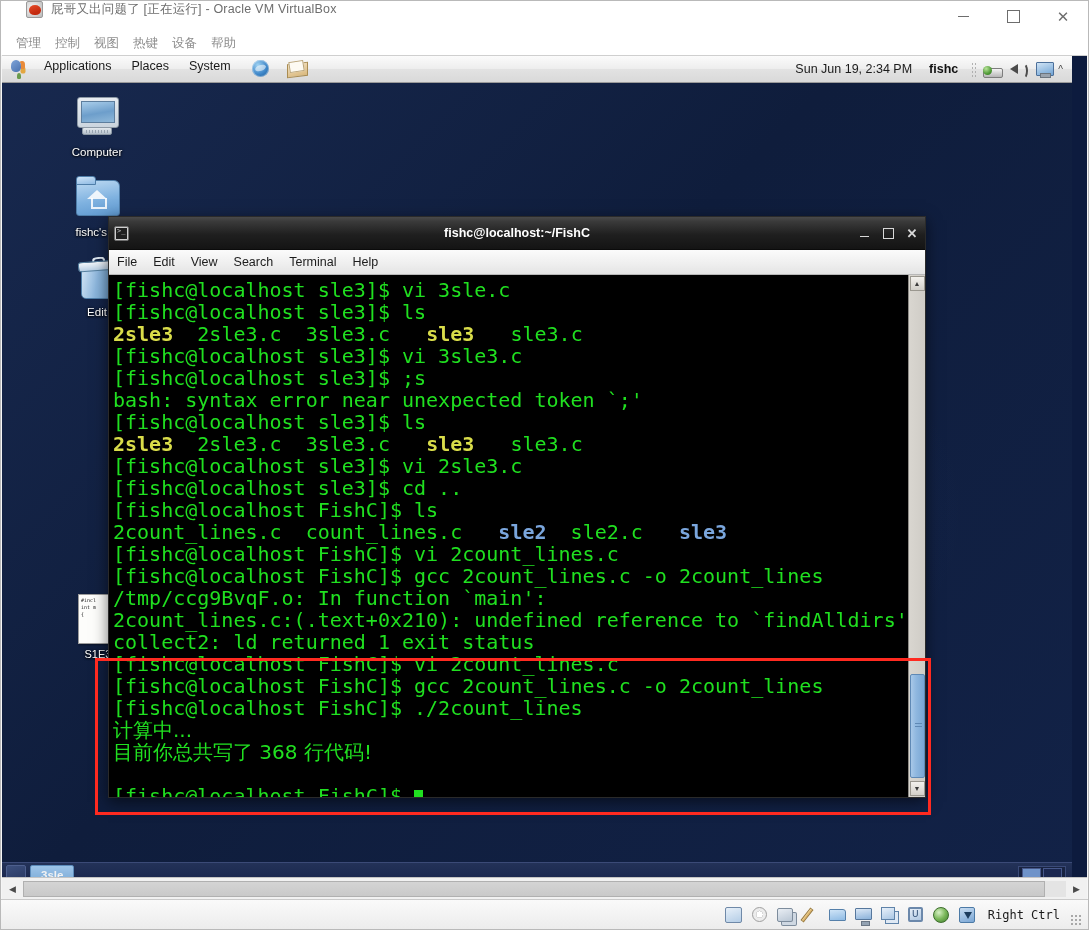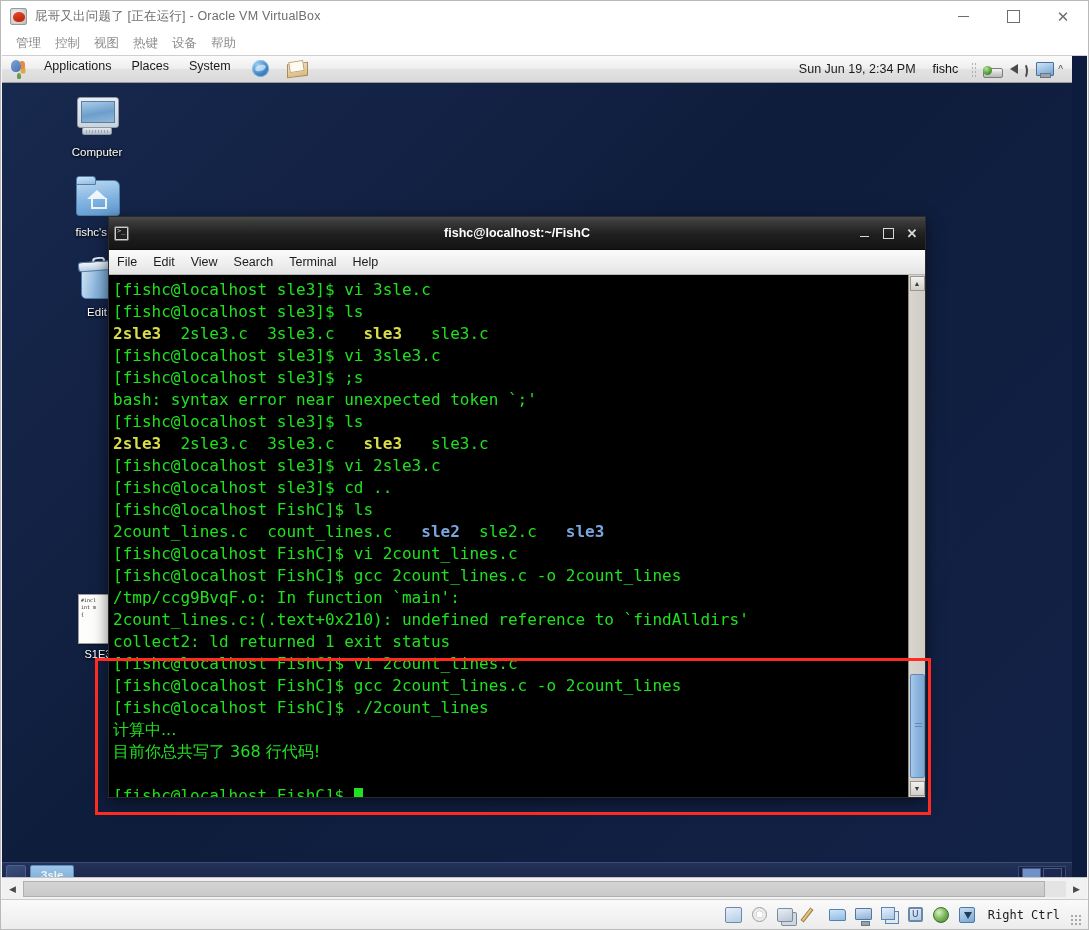--- a/index.html
+++ b/index.html
@@ -16,22 +16,22 @@
     width: 1089px; height: 930px;
     background: #f6f6f6;
     border: 1px solid #b9b9b9;
     display: flex; flex-direction: column;
   }
 
   
   #vbox-titlebar {
     height: 31px; flex: none;
     background: #ffffff;
-    display: flex; align-items: center;
-    padding-left: 9px;
+    display: flex; align-items: flex-start;
+    padding-left: 25px;
     position: relative;
   }
   #vbox-app-icon {
     width: 17px; height: 17px; flex: none; margin-right: 8px;
     border-radius: 2px;
     background:
       radial-gradient(circle at 35% 40%, #f4f4f4 0%, #dcdcdc 45%, #b8b8b8 100%);
     border: 1px solid #9a9a9a;
     position: relative; overflow: hidden;
   }
@@ -124,21 +124,21 @@
     border: 1px solid #a98c52; transform: skewY(-7deg);
   }
   #icon-mail::after {
     content: ""; position: absolute; left: 4px; top: 4px; width: 13px; height: 9px;
     background: #fdfaf2; border: 1px solid #b8a378; transform: rotate(-9deg);
   }
   #panel-right {
     margin-left: auto; display: flex; align-items: center; gap: 0; padding-right: 6px;
   }
   #panel-clock { font-size: 12.5px; color: #1b1b1b; padding: 2px 8px; white-space: nowrap; }
-  #panel-user { font-size: 12.5px; font-weight: normal; color: #111; padding: 2px 9px; white-space: nowrap; }
+  #panel-user { font-size: 12.5px; font-weight: bold; color: #111; padding: 2px 9px; white-space: nowrap; }
   #panel-sep {
     width: 5px; height: 15px; margin: 0 4px;
     background-image: radial-gradient(circle, #a6a6a6 1px, transparent 1.1px);
     background-size: 3px 4px;
     opacity: .85;
   }
   .tray-icon { width: 26px; height: 24px; position: relative; flex: none; }
   #tray-network::before {
     content: ""; position: absolute; left: 3px; top: 11px; width: 18px; height: 8px;
     background: linear-gradient(180deg,#f4f4f4,#b6b6b6);
@@ -335,21 +335,21 @@
     display: flex; align-items: center; 
   }
   .term-menu-item {
     font-size: 12.5px; color: #1c1c1c; padding: 2px 8px; border-radius: 2px; white-space: nowrap;
   }
 
   #term-body { flex: 1; display: flex; background: #000000; overflow: hidden; position: relative; }
   #term-screen {
     flex: 1; padding: 4px 16px 0 4px;
     font-family: "DejaVu Sans Mono", monospace;
-    font-size: 16px; line-height: 22px;
+    font-size: 20px; line-height: 22px;
     color: #2bdd2b; white-space: pre; overflow: hidden;
   }
   .t-green  { color: #20e020; }
   .t-dir    { color: #7aa6dd; font-weight: bold; }
   .t-exec   { color: #d9dd4a; font-weight: bold; }
   .t-cursor {
     display: inline-block; width: 9px; height: 16px;
     background: #20e020; vertical-align: -3px;
   }
   .cjk { font-family: "DejaVu Sans", sans-serif; }

